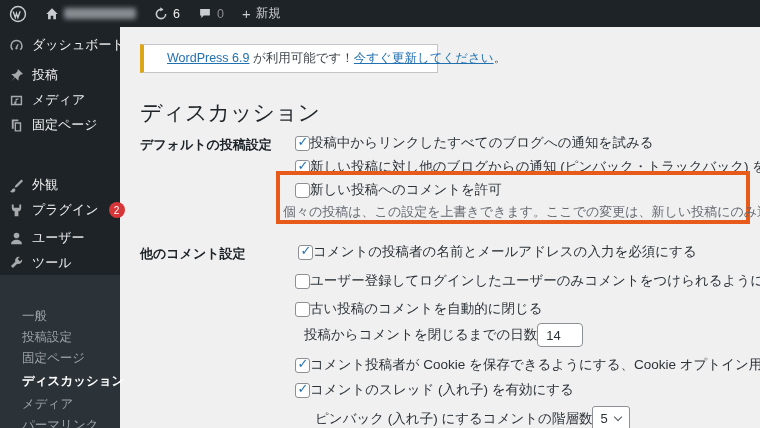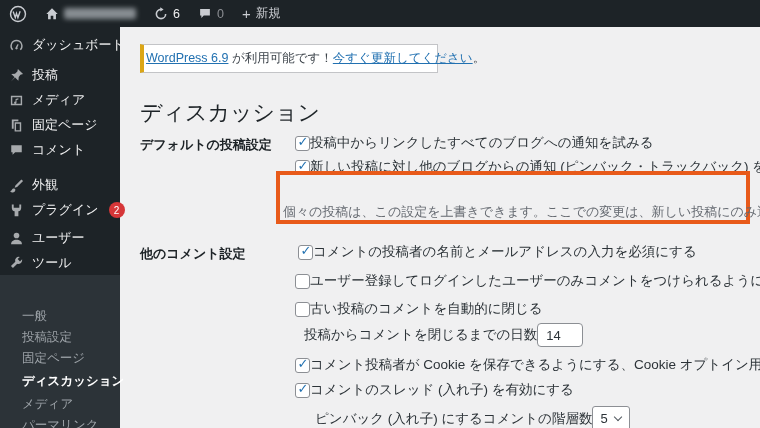--- a/index.html
+++ b/index.html
@@ -55,21 +55,21 @@
     white-space:nowrap;
   }
   .submenu-item.current { color:#fff; font-weight:bold; }
 
   
   #content { position:absolute; left:120px; top:27px; width:640px; height:401px; }
 
   #update-notice {
     position:absolute; left:20px; top:17px; width:298px; height:29px;
     background:#fff; border:1px solid #c3c4c7; border-left:4px solid #dba617;
-    display:flex; align-items:center; padding:0 2px; font-size:12.5px; color:#3c434a;
+    display:flex; align-items:center; padding:0 23px; font-size:12.5px; color:#3c434a;
     white-space:nowrap;
   }
   #update-notice a { color:#2271b1; text-decoration:underline; cursor:pointer; }
 
   #page-title {
     position:absolute; left:20px; top:56px; font-size:22px; font-weight:500;
     color:#1d2327; white-space:nowrap;
   }
 
   .field-label {
@@ -168,26 +168,20 @@
     <span>メディア</span>
   </div>
 
   <div class="menu-item" style="top:85px">
     <svg width="15" height="15" viewBox="0 0 16 16">
       <path d="M3 1.5h7v2H5v8H3v-10zM6 4.5h7v10H6v-10zm1.5 1.5v7h4v-7h-4z"></path>
     </svg>
     <span>固定ページ</span>
   </div>
 
-  <div class="menu-item" style="top:110px">
-    <svg width="15" height="14" viewBox="0 0 16 16">
-      <path d="M2 2.5h12v8h-7.5l-3 3v-3H2z"></path>
-    </svg>
-    <span>コメント</span>
-  </div>
 
   <div class="menu-item" style="top:145px">
     <svg width="15" height="15" viewBox="0 0 16 16">
       <path d="M13.2 1.5 15 3.3 8.6 9.7 6 10.5l.8-2.6zM5.2 11.2c-.9 0-1.7.5-2.1 1.3-.4.9-1.1 1.3-2.1 1.4.6.9 1.7 1.6 2.9 1.6 1.6 0 2.9-1.3 2.9-2.9 0-.8-.7-1.4-1.6-1.4z"></path>
     </svg>
     <span>外観</span>
   </div>
 
   <div class="menu-item" style="top:170px">
     <svg width="15" height="15" viewBox="0 0 16 16">
@@ -261,20 +255,24 @@
     <span>投稿中からリンクしたすべてのブログへの通知を試みる</span>
   </div>
 
   <div class="row" style="left:175px; top:131px">
     <span class="cb checked"></span>
     <span>新しい投稿に対し他のブログからの通知 (ピンバック・トラックバック) を受け付ける</span>
   </div>
 
   <div id="highlight-box"></div>
 
+  <div class="row" style="left:175px; top:154px">
+    <span class="cb"></span>
+    <span>新しい投稿へのコメントを許可</span>
+  </div>
 
   <div class="description" style="left:163px; top:176px">個々の投稿は、この設定を上書きできます。ここでの変更は、新しい投稿にのみ適用されます。</div>
 
   <div class="field-label" style="top:218px">他のコメント設定</div>
 
   <div class="row" style="left:178px; top:216px">
     <span class="cb checked"></span>
     <span>コメントの投稿者の名前とメールアドレスの入力を必須にする</span>
   </div>
 

